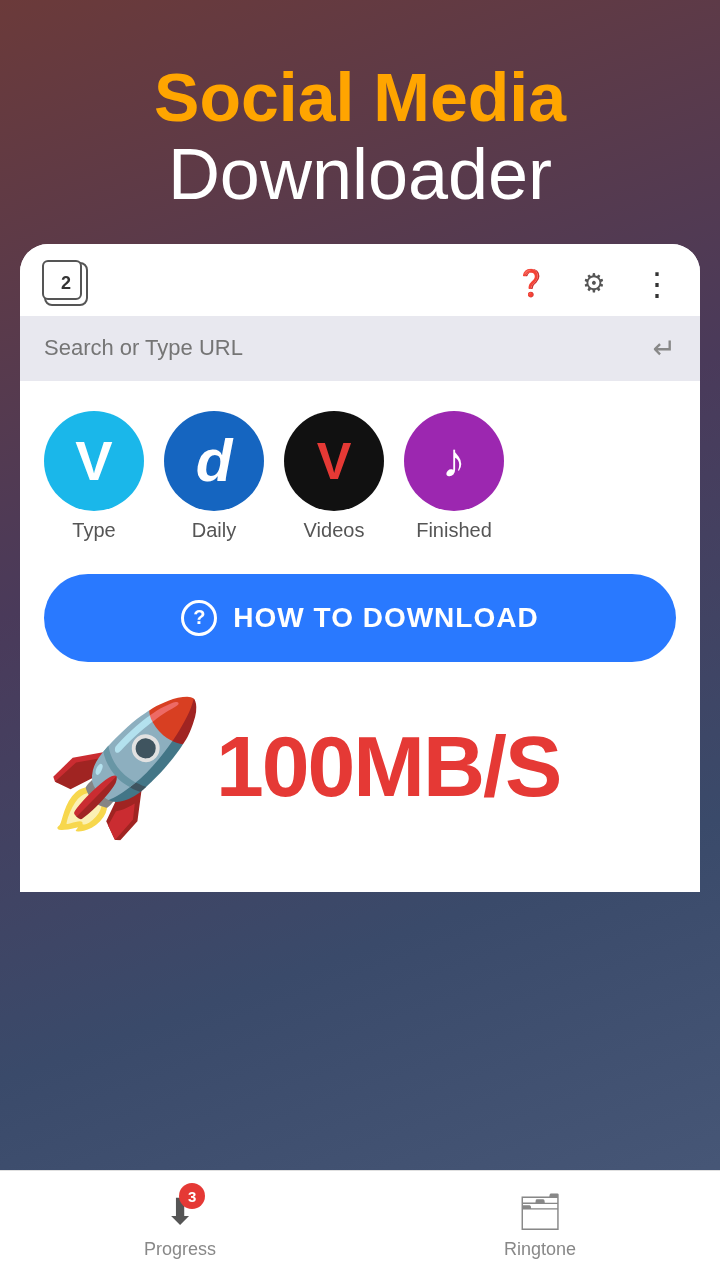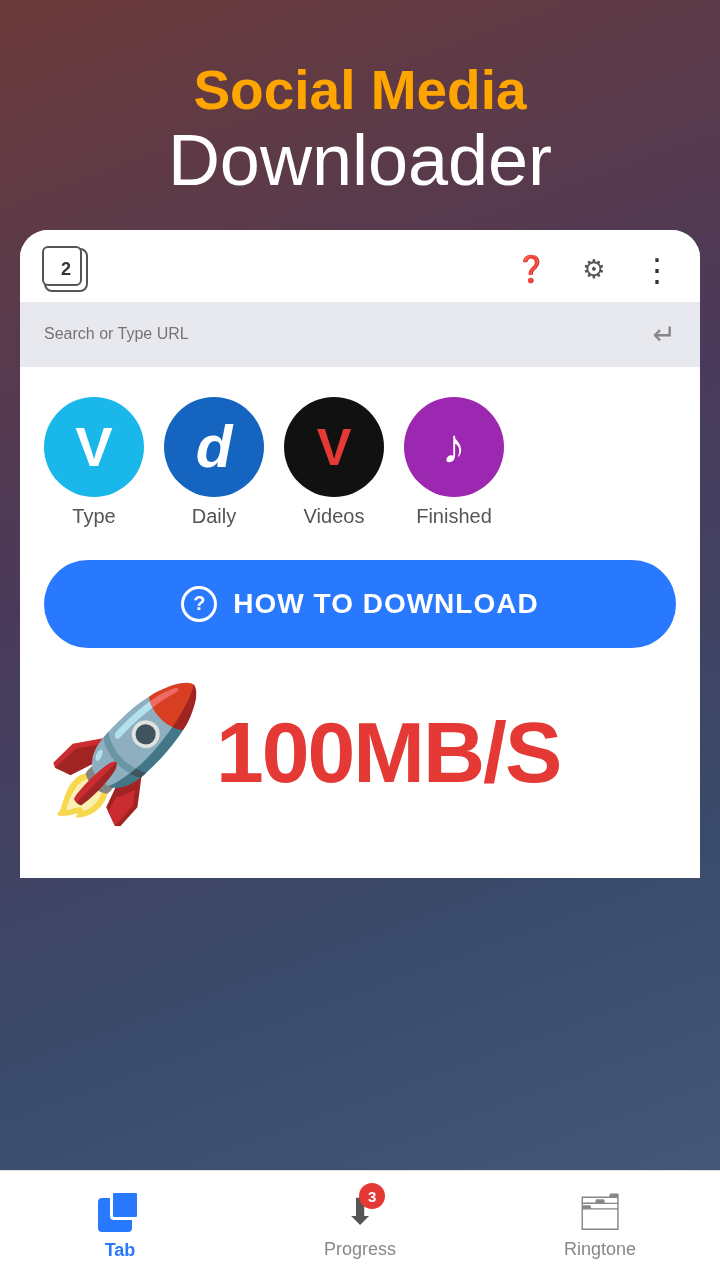--- a/index.html
+++ b/index.html
@@ -12,21 +12,21 @@
       background: linear-gradient(160deg, #6b3a3a 0%, #4a3a5a 40%, #3a4a6a 70%, #4a5a7a 100%);
       position: relative;
     }
 
     
     .header {
       text-align: center;
       padding: 60px 20px 30px;
     }
     .header-title-orange {
-      font-size: 55px;
+      font-size: 68px;
       font-weight: 900;
       color: #FFA500;
       line-height: 1.1;
       display: block;
     }
     .header-title-white {
       font-size: 72px;
       font-weight: 400;
       color: #ffffff;
       line-height: 1.1;
@@ -105,21 +105,21 @@
       padding: 16px 24px;
       display: flex;
       align-items: center;
       border-radius: 0;
     }
     .search-input {
       flex: 1;
       background: transparent;
       border: none;
       outline: none;
-      font-size: 16px;
+      font-size: 22px;
       color: #be185d;
     }
     .search-enter {
       font-size: 28px;
       color: #888;
     }
 
     
     .content {
       background: white;
@@ -379,29 +379,20 @@
       <span style="font-size:130px; line-height:1;">🚀</span>
       <span class="speed-text">100MB/S</span>
     </div>
 
   </div>
 
 </div>
 
 <div class="bottom-nav">
 
-  <div class="nav-item">
-    <div style="position:relative; width:44px; height:44px;">
-      <div class="tab-nav-icon">
-        <div class="page1"></div>
-        <div class="page2"></div>
-      </div>
-    </div>
-    <span class="nav-label nav-label-active">Tab</span>
-  </div>
 
   <div class="nav-item">
     <div style="position:relative; display:inline-block;">
       <span class="nav-icon nav-icon-progress">⬇</span>
       <span class="nav-badge">3</span>
     </div>
     <span class="nav-label">Progress</span>
   </div>
 
   <div class="nav-item">

